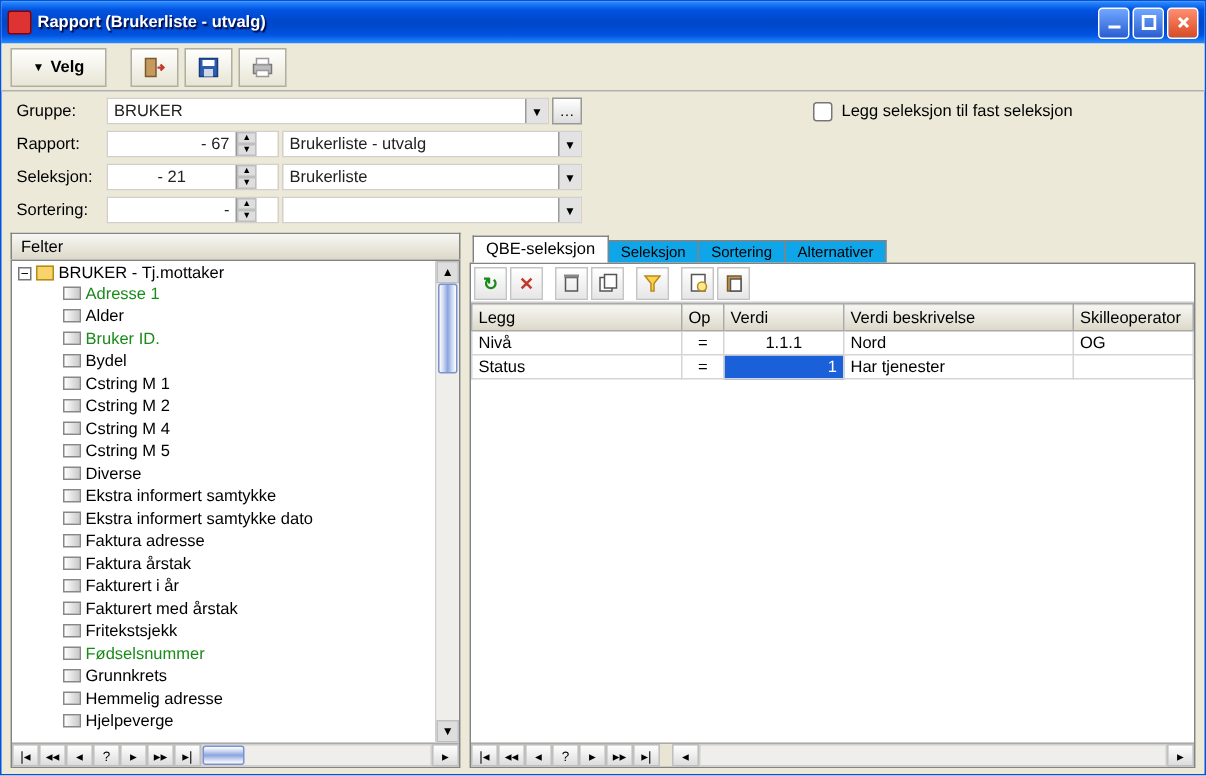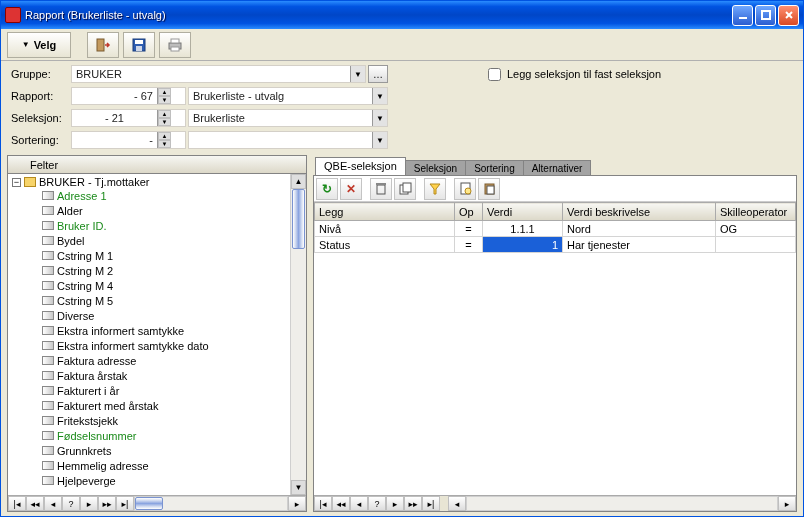--- a/index.html
+++ b/index.html
@@ -1,46 +1,46 @@
 <!DOCTYPE html>
 <html><head>
 <meta charset="utf-8">
 <style>
   html,body{margin:0;padding:0;font-family:Tahoma,Verdana,sans-serif;font-size:11px;background:#ece9d8;overflow:hidden}
   *{box-sizing:border-box}
   
   .window{width:804px;height:517px;border:1px solid #0053e1;background:#ece9d8;display:flex;flex-direction:column}
-  .titlebar{height:28px;background:linear-gradient(to bottom,#2a8cff 0%,#0053e1 20%,#0046c7 50%,#0053e1 80%,#2a8cff 100%);display:flex;align-items:center;color:#fff;font-weight:normal;padding:0 4px}
+  .titlebar{height:28px;background:linear-gradient(to bottom,#2a8cff 0%,#0053e1 20%,#0046c7 50%,#0053e1 80%,#2a8cff 100%);display:flex;align-items:center;color:#fff;font-weight:bold;padding:0 4px}
   .titlebar .app-icon{width:16px;height:16px;background:#d33;border:1px solid #800;margin-right:4px;border-radius:2px}
   .titlebar .title{flex:1;text-shadow:1px 1px 1px #003}
   .titlebar .tbtn{width:21px;height:21px;margin-left:2px;border:1px solid #fff;border-radius:3px;display:flex;align-items:center;justify-content:center;font-family:Arial;font-size:14px;font-weight:bold;color:#fff}
   .tbtn.min,.tbtn.max{background:linear-gradient(to bottom,#70a8ff,#2a5dd0)}
   .tbtn.close{background:linear-gradient(to bottom,#ff8f70,#d84a24)}
   
   .toolbar{height:32px;border-bottom:1px solid #b0b0b0;background:#ece9d8;display:flex;align-items:center;padding:2px 6px;gap:4px}
   .tool{width:32px;height:26px;border:1px solid #b0aea0;background:linear-gradient(to bottom,#fff,#e8e5d4);display:flex;align-items:center;justify-content:center}
   .velg{width:64px;height:26px;border:1px solid #b0aea0;background:linear-gradient(to bottom,#fff,#e8e5d4);display:flex;align-items:center;justify-content:center;gap:4px;font-weight:bold}
   .velg .drop{font-size:8px}
   
   .form{padding:4px 10px 6px 10px;display:grid;grid-template-columns:58px 115px 200px 60px 1fr;row-gap:4px;align-items:center;column-gap:2px}
   .form label{white-space:nowrap}
   .combo{height:18px;border:1px solid #d4d0c8;background:#fff;display:flex;align-items:center}
   .combo.small{justify-content:flex-end;padding-right:14px}
   .combo.small .spinner{width:14px;height:100%;display:flex;flex-direction:column;border-left:1px solid #999}
   .combo.small .spinner div{flex:1;background:#dedede;border:1px solid #bfbfbf;font-size:6px;line-height:6px;text-align:center}
   .combo.drop .arrw{width:15px;height:100%;background:#e3e3e3;border-left:1px solid #999;display:flex;align-items:center;justify-content:center;font-size:8px}
   .combo .txt{flex:1;padding:0 4px;color:#222}
   .browse{width:20px;height:18px;border:1px solid #999;background:linear-gradient(to bottom,#fff,#ddd);display:flex;align-items:center;justify-content:center;font-size:10px}
-  .chk-area{display:flex;align-items:center;gap:6px;margin-left:36px}
+  .chk-area{display:flex;align-items:center;gap:6px;margin-left:90px}
   .chk-area input{margin:0}
   
   .lower{flex:1;display:flex;gap:6px;padding:0 6px 4px 6px;overflow:hidden}
   .panel{flex:1;display:flex;flex-direction:column;min-width:0}
   .panel.left{flex:0 0 300px}
-  .panel-head{height:18px;border:1px solid #838383;border-bottom:none;background:linear-gradient(to bottom,#f7f7f3,#dcd8c8);padding:0 22px;display:flex;align-items:center}
+  .panel-head{height:18px;border:1px solid #838383;border-bottom:none;background:linear-gradient(to bottom,#f7f7f3,#dcd8c8);padding:0 6px;display:flex;align-items:center}
   .panel-body{flex:1;border:1px solid #838383;background:#fff;overflow:hidden;display:flex;flex-direction:column;position:relative}
   .tree{flex:1;overflow:hidden;padding:2px 2px 2px 4px}
   .tree-root{display:flex;align-items:center;gap:3px;white-space:nowrap}
   .tree-root .exp{width:9px;height:9px;border:1px solid #777;font-size:9px;line-height:7px;text-align:center;background:#fff}
   .tree-root .folder-icon{width:12px;height:10px;background:#f7d46a;border:1px solid #b58a1e}
   .tree ul{list-style:none;margin:0;padding:0 0 0 30px}
   .tree li{display:flex;align-items:center;gap:3px;height:15px;white-space:nowrap}
   .tree li .tag{width:12px;height:9px;background:linear-gradient(to right,#fff,#c8c8c8);border:1px solid #888}
   .tree li.green span{color:#1a8a1a}
   
@@ -48,21 +48,21 @@
   .vbar .btn{height:15px;background:#dedede;border:1px solid #bfbfbf;display:flex;align-items:center;justify-content:center;font-size:8px}
   .vbar .track{flex:1;background:#efeeea;position:relative}
   .vbar .thumb{position:absolute;left:1px;right:1px;top:0;height:60px;background:linear-gradient(to right,#fff,#ccd7ef,#8aa4e0,#ccd7ef,#fff);border:1px solid #7a93d0;border-radius:2px}
   
   .navbar{height:16px;background:#e8e5d4;border-top:1px solid #aaa;display:flex;align-items:stretch}
   .navbar .nb{width:18px;border:1px solid #bfbfbf;background:linear-gradient(to bottom,#fff,#ddd);display:flex;align-items:center;justify-content:center;font-size:9px;font-family:Arial}
   .navbar .track{flex:1;background:#efeeea;border:1px solid #cfcfcf}
   .navbar .hthumb{width:28px;height:100%;margin-left:0;background:linear-gradient(to bottom,#fff,#ccd7ef,#8aa4e0,#ccd7ef,#fff);border:1px solid #7a93d0;border-radius:2px}
   
   .tabs{height:20px;display:flex;align-items:flex-end;padding-left:2px}
-  .tab{border:1px solid #838383;border-bottom:none;background:#a3a3a3;padding:2px 8px;margin-right:-1px;position:relative}
+  .tab{border:1px solid #838383;border-bottom:none;background:#0ea5e9;padding:2px 8px;margin-right:-1px;position:relative}
   .tab.active{background:#fff;z-index:2;padding-bottom:3px}
   .tab:not(.active){top:1px;font-size:10px}
   .grid-tools{height:26px;display:flex;align-items:center;gap:2px;padding:2px;border-bottom:1px solid #ccc;background:#fff}
   .gt{width:22px;height:22px;border:1px solid #c4c4c4;background:linear-gradient(to bottom,#fff,#e6e6e6);display:flex;align-items:center;justify-content:center;font-size:12px}
   .grid{flex:1;overflow:hidden;position:relative}
   .grid table{border-collapse:collapse;width:100%}
   .grid th{background:linear-gradient(to bottom,#f7f7f3,#dcd8c8);border:1px solid #aaa;height:18px;text-align:left;padding:0 4px;font-weight:normal}
   .grid td{border:1px solid #d4d4d4;height:16px;padding:0 4px;background:#fff;white-space:nowrap}
   .grid tr.sel td.selcell{background:#1a60d8;color:#fff}
   

